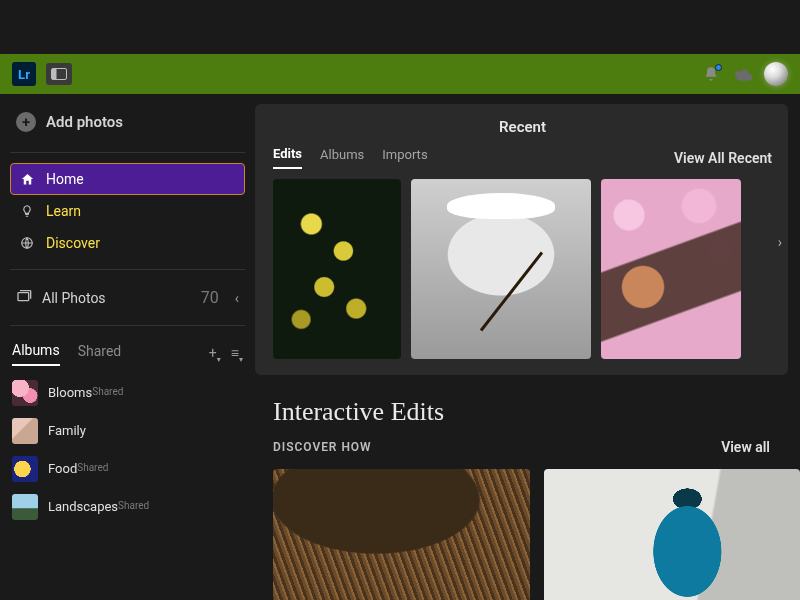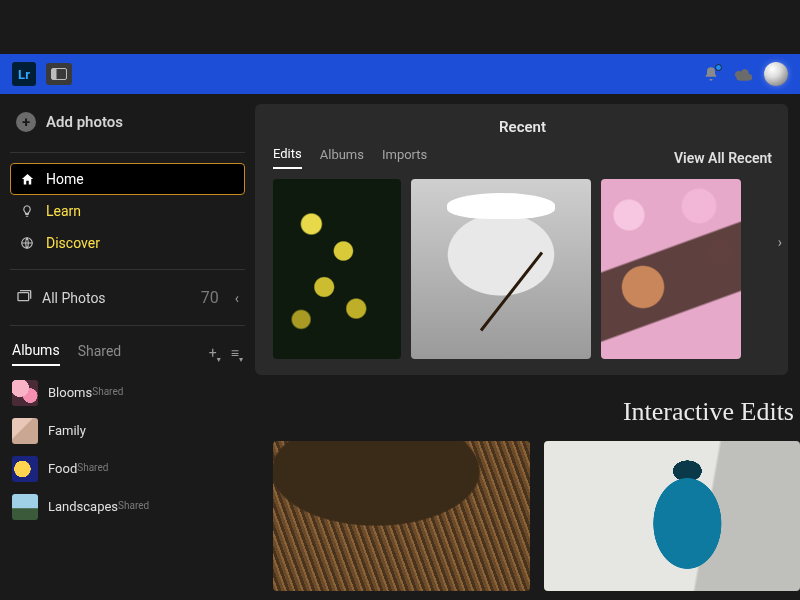--- a/index.html
+++ b/index.html
@@ -1,37 +1,37 @@
 <!DOCTYPE html>
 <html><head>
 <meta charset="utf-8">
 <style>
   * { margin: 0; padding: 0; box-sizing: border-box; font-family: -apple-system, BlinkMacSystemFont, "Segoe UI", Roboto, sans-serif; }
   body { background: #1a1a1a; color: #d4d4d4; width: 800px; height: 600px; overflow: hidden; display: flex; flex-direction: column; }
 
   
   .titlebar { height: 54px; background: #1a1a1a; }
-  .topbar { height: 40px; background: #1d4ed8; display: flex; align-items: center; padding: 0 12px; gap: 10px; }
+  .topbar { height: 40px; background: #4d7c0f; display: flex; align-items: center; padding: 0 12px; gap: 10px; }
   .logo { width: 24px; height: 24px; background: #001e36; color: #31a8ff; font-weight: 700; font-size: 13px; display: flex; align-items: center; justify-content: center; border-radius: 3px; }
   .panel-toggle { width: 26px; height: 22px; background: #3a3a3a; border-radius: 3px; display:flex; align-items:center; justify-content:center; }
   .panel-toggle svg { display:block; }
   .spacer { flex: 1; }
   .top-icon { width: 22px; color: #8a8a8a; display: flex; align-items: center; justify-content: center; position: relative; }
   .top-icon .dot { position: absolute; width: 7px; height: 7px; background: #1a8cff; border-radius: 50%; top: -2px; right: 0px; border: 1px solid #232323; }
   .avatar { width: 24px; height: 24px; border-radius: 50%; background: radial-gradient(circle at 35% 30%, #fff 0%, #ddd 35%, #888 80%); box-shadow: 0 0 6px rgba(255,255,255,.3); }
 
   .layout { flex: 1; display: flex; min-height: 0; }
 
   
   .sidebar { width: 255px; background: #1a1a1a; padding: 8px 10px 0 10px; display: flex; flex-direction: column; }
   .add-photos { display: flex; align-items: center; gap: 10px; padding: 10px 6px; color: #d4d4d4; font-size: 15px; font-weight: 600; }
   .add-photos .plus-circle { width: 20px; height: 20px; border-radius: 50%; background: #6b6b6b; color:#1a1a1a; display:flex; align-items:center; justify-content:center; font-size:15px; font-weight:700; }
   .divider { border-top: 1px solid #333; margin: 10px 0; }
   .nav-item { display: flex; align-items: center; gap: 10px; padding: 8px 8px; font-size: 14px; border-radius: 4px; color:#fde047; }
-  .nav-item.active { background: #000000; color: #fff; border: 1px solid #c78a1f; padding: 7px 7px; }
+  .nav-item.active { background: #4c1d95; color: #fff; border: 1px solid #c78a1f; padding: 7px 7px; }
   .nav-item .ico { width: 18px; display:flex; justify-content:center; }
   .all-photos { display: flex; align-items: center; gap: 10px; padding: 8px 6px; font-size: 14px; text-align: right; }
   .all-photos .count { margin-left: auto; color: #7a7a7a; font-size: 16px; }
   .all-photos .chev { color:#9a9a9a; margin-left:6px; }
 
   .albums-head { display: flex; align-items: center; gap: 18px; padding: 6px 2px 0 2px; font-size: 14px; }
   .albums-head .tab { color: #8a8a8a; padding-bottom: 6px; }
   .albums-head .tab.active { color: #fff; border-bottom: 2px solid #fff; }
   .albums-head .tools { margin-left: auto; display: flex; gap: 10px; color:#9a9a9a; font-size:14px; }
   .album-row { display: flex; align-items: center; gap: 10px; padding: 6px 2px; }
@@ -39,29 +39,29 @@
   .album-meta { display:flex; flex-direction:row; line-height:1.1; }
   .album-name { font-size: 13px; color: #e0e0e0; }
   .album-sub { font-size: 10px; color: #7a7a7a; }
 
   
   .main { flex:1; display:flex; flex-direction:column; min-width:0; overflow:hidden; }
   .recent-panel { margin: 10px 12px 0 0; background: #2a2a2a; border-radius: 6px; padding: 14px 16px 16px 18px; position:relative; }
   .recent-title { font-weight: 600; font-size: 15px; color: #e6e6e6; text-align: center; }
   .recent-tabs { display:flex; align-items:center; gap: 18px; margin-top: 10px; font-size: 13px; }
   .recent-tabs .rtab { color:#a4a4a4; padding-bottom:6px; }
-  .recent-tabs .rtab.active { color:#fff; border-bottom:2px solid #fff; font-weight:400; }
+  .recent-tabs .rtab.active { color:#fff; border-bottom:2px solid #fff; font-weight:700; }
   .recent-tabs .view-all { margin-left:auto; color:#e0e0e0; font-size:14px; font-weight:600; }
   .recent-strip { display:flex; gap:10px; margin-top:10px; }
   .rcard { width: 128px; height: 180px; border-radius: 4px; background:#333; overflow:hidden; position:relative; }
   .rcard.wide { width: 180px; }
   .rcard.crop { width: 140px; }
   .next-chev { position:absolute; right:6px; top:50%; transform:translateY(-6px); color:#aaa; font-size:14px; }
 
-  .inter-head { padding: 22px 6px 0 18px; text-align: right; }
+  .inter-head { padding: 22px 6px 0 18px; }
   .inter-title { font-family: Georgia, 'Times New Roman', serif; font-size: 26px; font-weight:400; color:#eaeaea; }
   .inter-sub-row { display:flex; align-items:center; margin-top:12px; }
   .inter-sub { font-size: 12px; letter-spacing: .08em; color:#bdbdbd; font-weight:600; }
   .inter-viewall { margin-left:auto; color:#e0e0e0; font-size:14px; font-weight:600; padding-right:24px; }
   .inter-strip { display:flex; gap:14px; margin: 14px 0 0 18px; }
   .icard { flex:1 1 0; height:150px; border-radius:4px; background:#333; overflow:hidden; position:relative; max-width: 260px; }
 
   
   .th-blooms { background: radial-gradient(circle at 30% 30%, #f9b3c7 0 35%, transparent 36%), radial-gradient(circle at 70% 60%, #f48fb1 0 30%, transparent 31%), #4a2a36; }
   .th-family { background: linear-gradient(135deg,#e8c7b8 40%, #c9a792 41%); }
@@ -226,19 +226,23 @@
       <div class="recent-strip">
         <div class="rcard r1"></div>
         <div class="rcard wide r2"></div>
         <div class="rcard crop r3"></div>
       </div>
       <span class="next-chev">›</span>
     </div>
 
     <div class="inter-head">
       <div class="inter-title">Interactive Edits</div>
+      <div class="inter-sub-row">
+        <span class="inter-sub">DISCOVER HOW</span>
+        <span class="inter-viewall">View all</span>
+      </div>
     </div>
     <div class="inter-strip">
       <div class="icard i1"></div>
       <div class="icard i2"></div>
     </div>
   </div>
 </div>
 
 </body></html>

